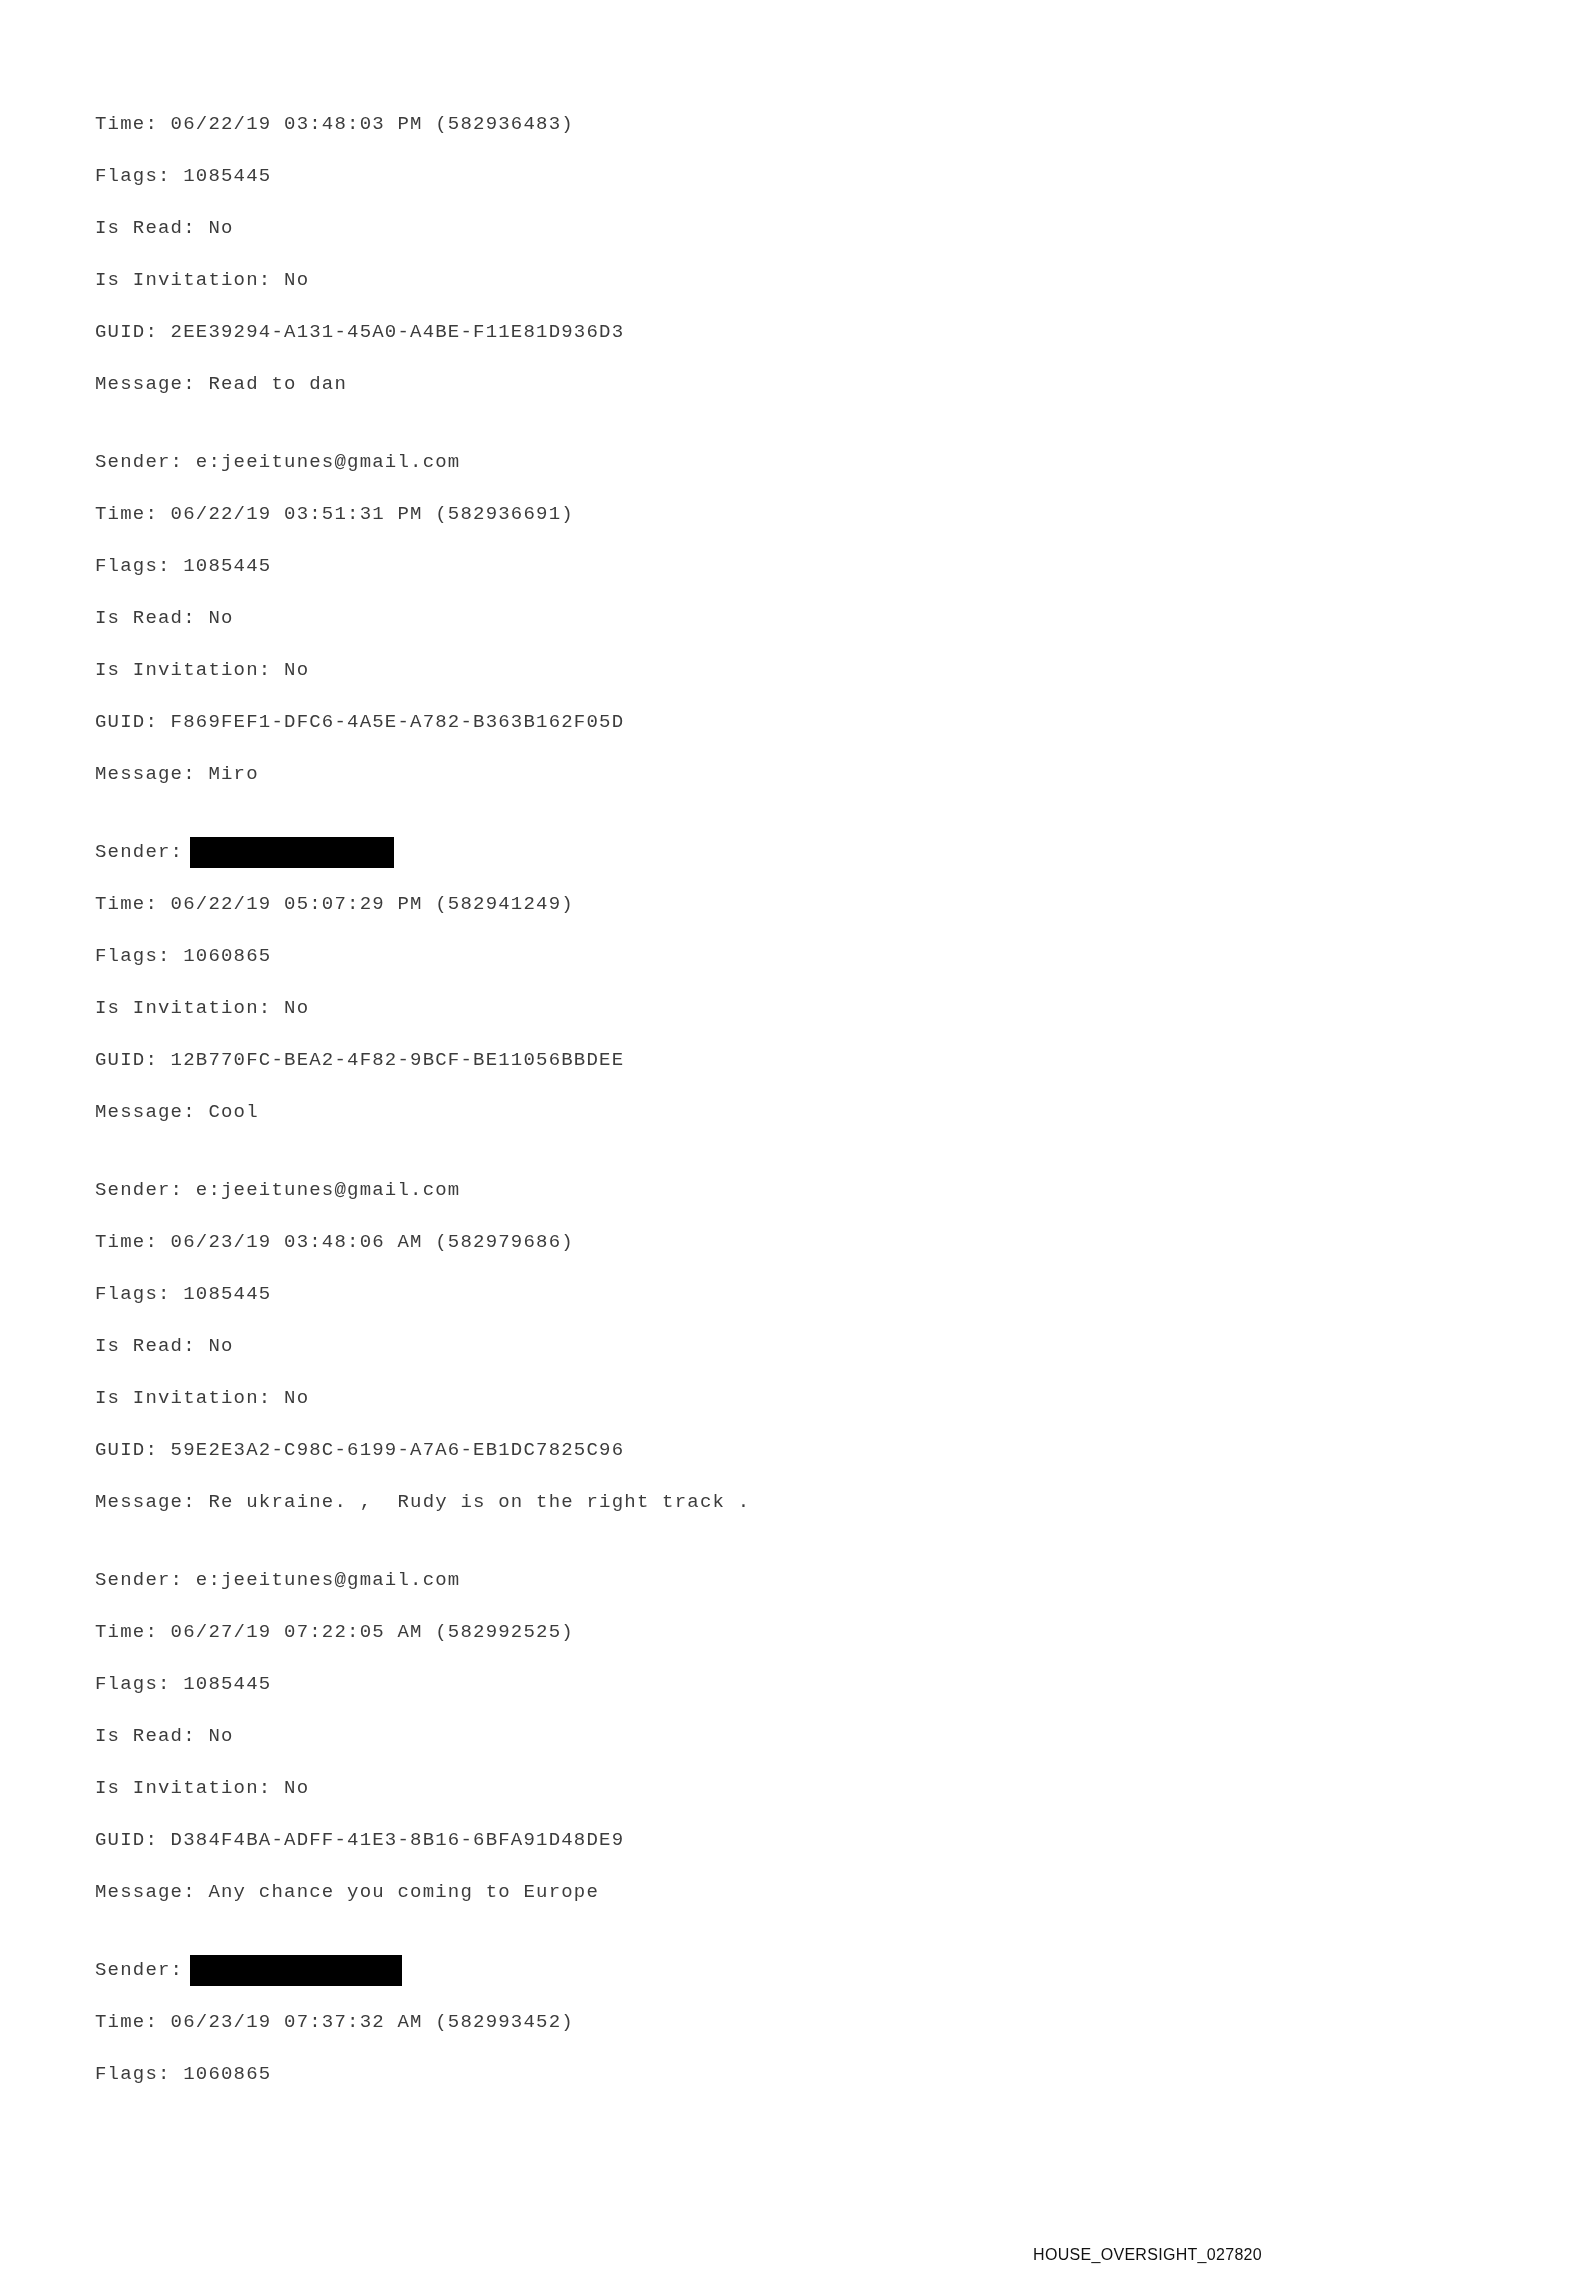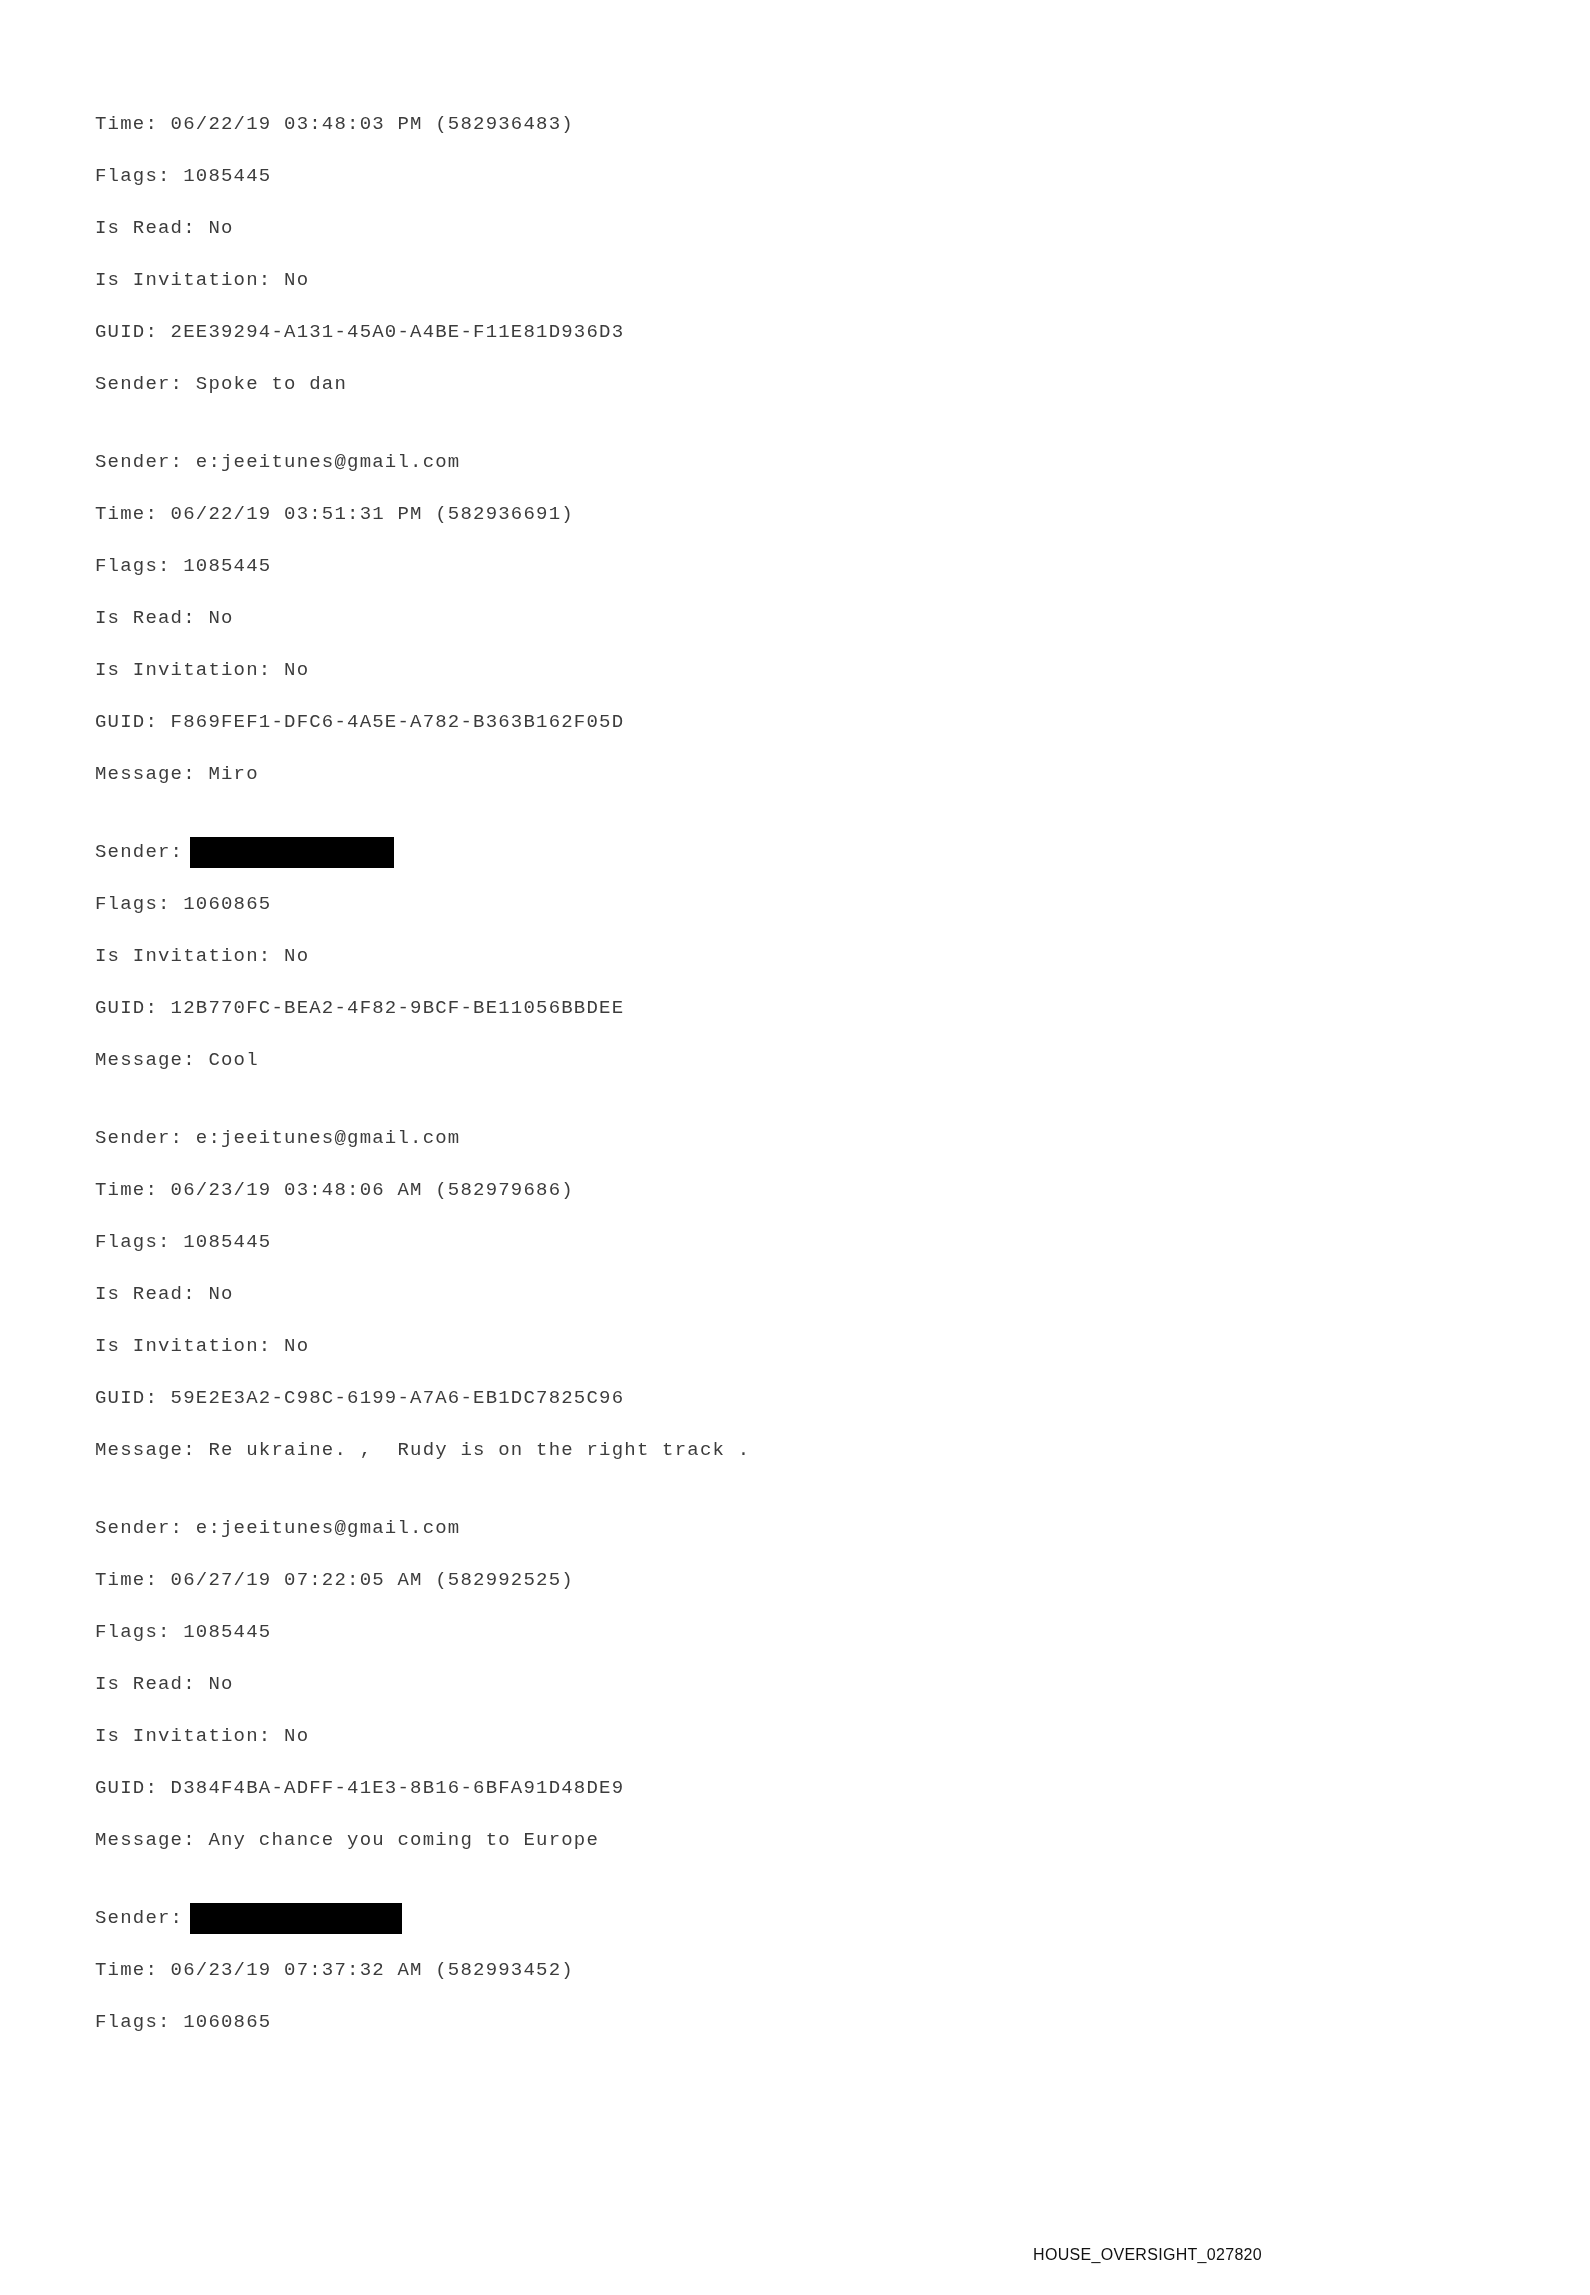--- a/index.html
+++ b/index.html
@@ -65,38 +65,39 @@
 
 <div class="page">
   <div class="doc-body">
 
     <div class="record">
       <div class="line">Time: 06/22/19 03:48:03 PM (582936483)</div>
       <div class="line">Flags: 1085445</div>
       <div class="line">Is Read: No</div>
       <div class="line">Is Invitation: No</div>
       <div class="line">GUID: 2EE39294-A131-45A0-A4BE-F11E81D936D3</div>
-      <div class="line">Sender: Spoke to dan</div>
+      <div class="line">Message: Read to dan</div>
     </div>
 
     <div class="record">
       <div class="line">Sender: e:jeeitunes@gmail.com</div>
       <div class="line">Time: 06/22/19 03:51:31 PM (582936691)</div>
       <div class="line">Flags: 1085445</div>
       <div class="line">Is Read: No</div>
       <div class="line">Is Invitation: No</div>
       <div class="line">GUID: F869FEF1-DFC6-4A5E-A782-B363B162F05D</div>
       <div class="line">Message: Miro</div>
     </div>
 
     <div class="record">
       <div class="line with-redaction">
         <span>Sender:</span>
         <span class="redaction w1"></span>
       </div>
+      <div class="line">Time: 06/22/19 05:07:29 PM (582941249)</div>
       <div class="line">Flags: 1060865</div>
       <div class="line">Is Invitation: No</div>
       <div class="line">GUID: 12B770FC-BEA2-4F82-9BCF-BE11056BBDEE</div>
       <div class="line">Message: Cool</div>
     </div>
 
     <div class="record">
       <div class="line">Sender: e:jeeitunes@gmail.com</div>
       <div class="line">Time: 06/23/19 03:48:06 AM (582979686)</div>
       <div class="line">Flags: 1085445</div>

